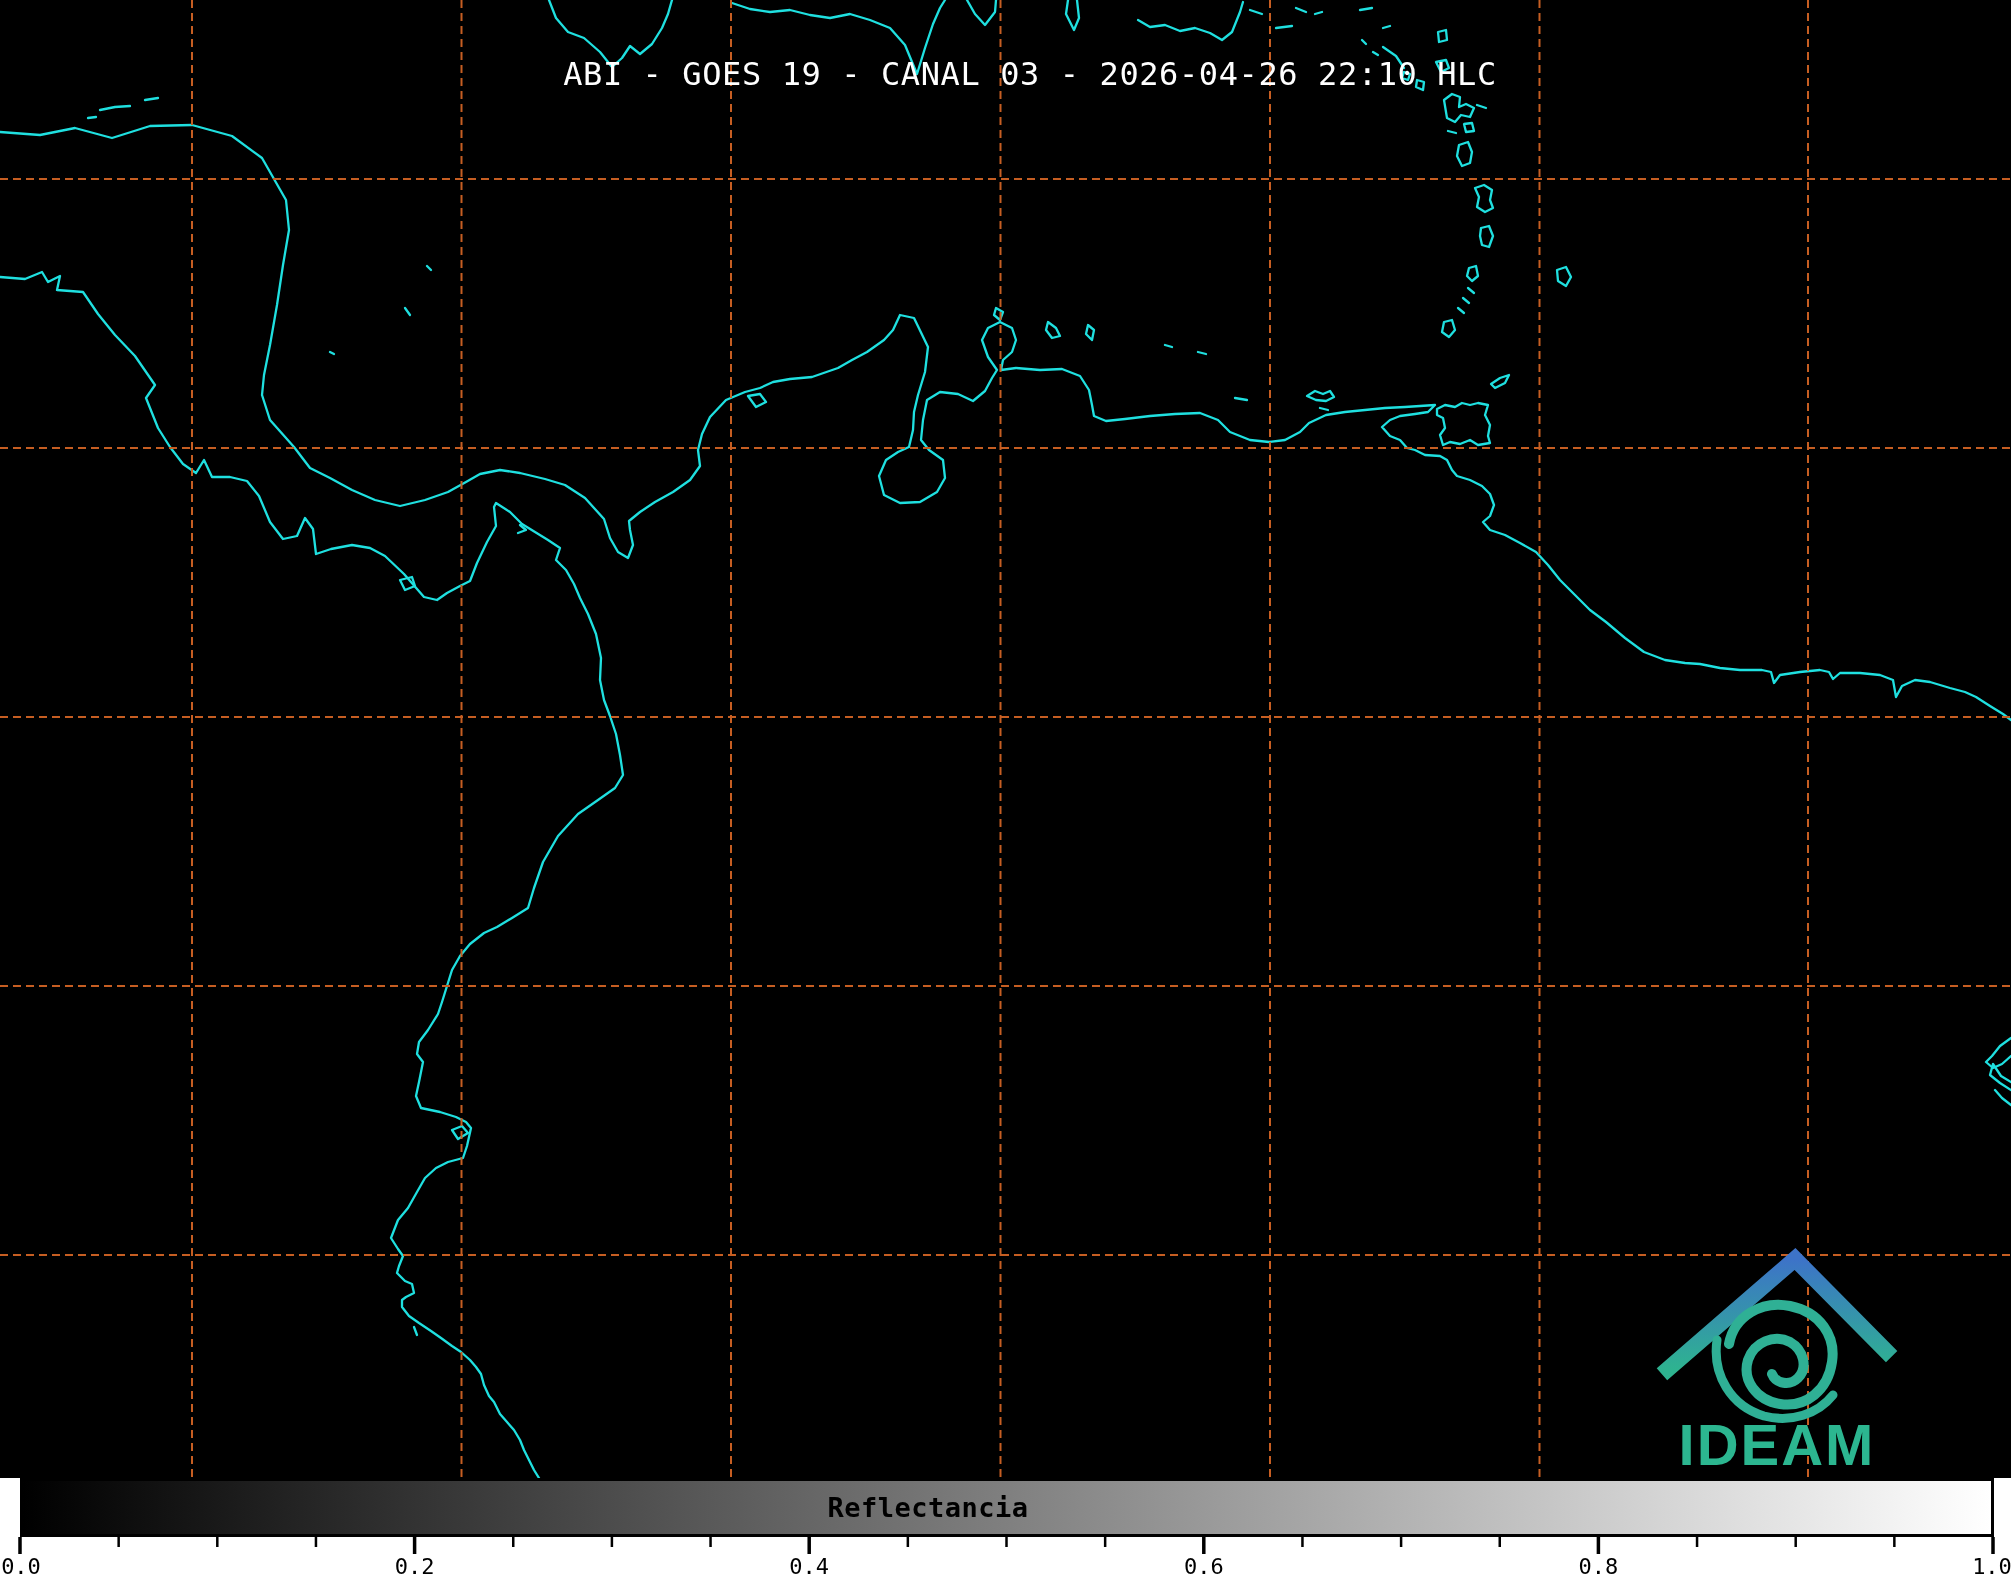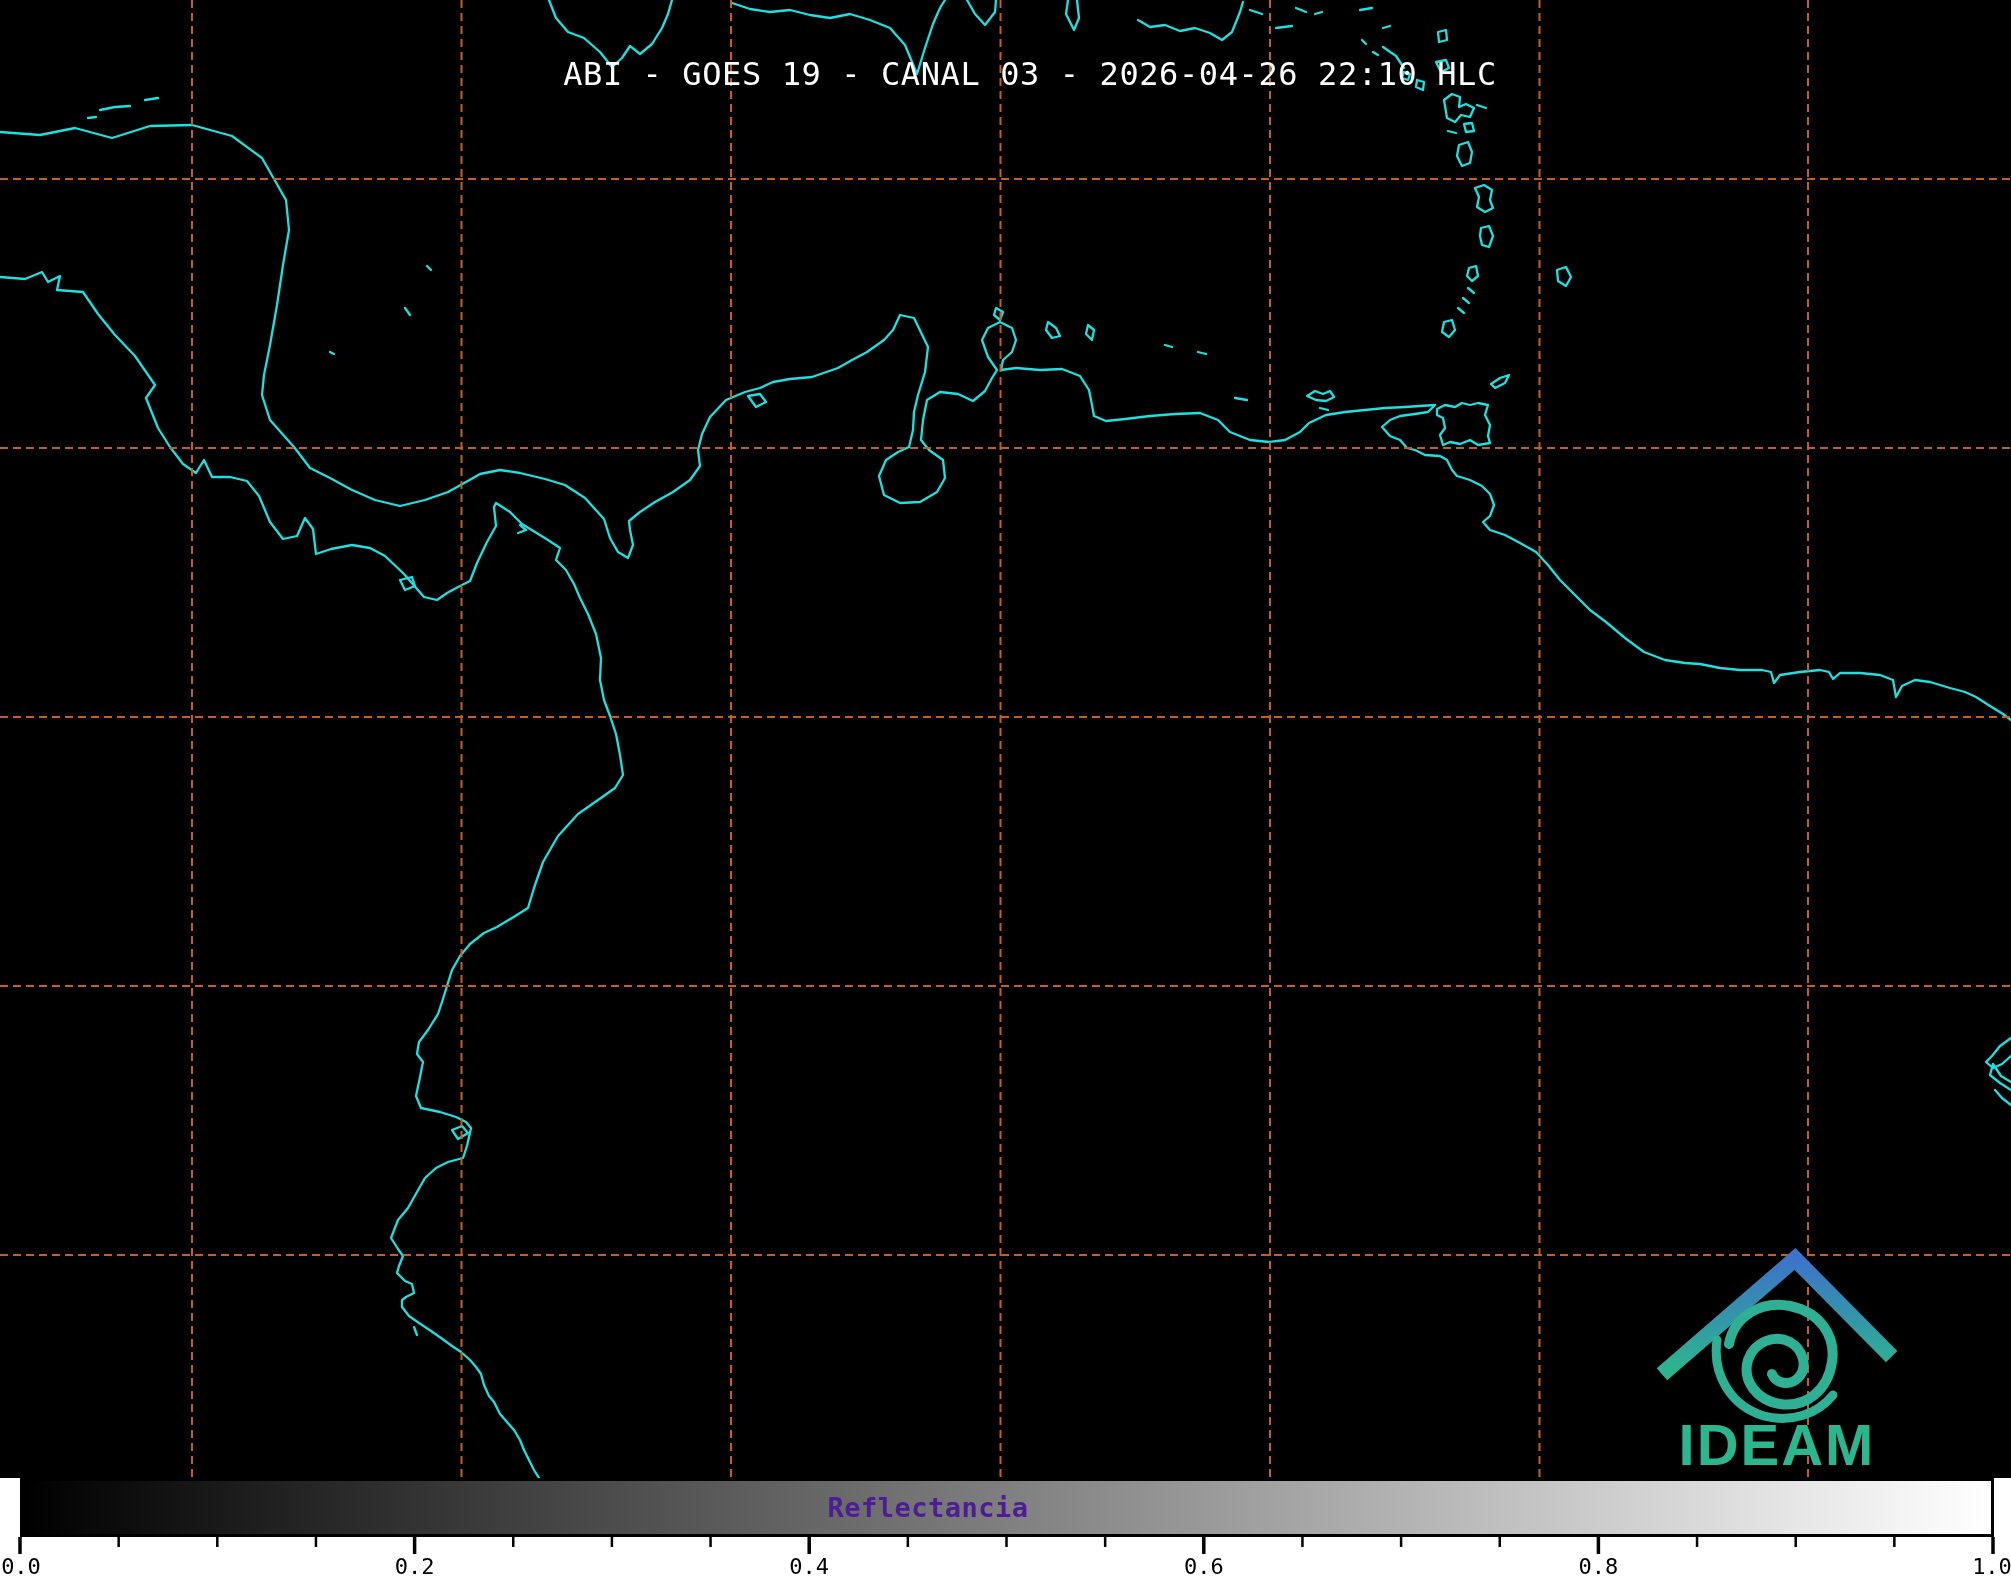--- a/index.html
+++ b/index.html
@@ -7,21 +7,21 @@
          font-family:"DejaVu Sans Mono","Liberation Mono",monospace;}
   #map{position:absolute;left:0;top:0;width:2011px;height:1478px;background:#000;}
   #map-svg{position:absolute;left:0;top:0;}
   #title{position:absolute;left:0;top:55px;width:2060px;text-align:center;
          color:#ffffff;font-size:32px;letter-spacing:0.6px;white-space:pre;}
   
   #cbar{position:absolute;left:20px;top:1478px;width:1974px;height:59px;
         background:linear-gradient(to right,#000000,#ffffff);
         border:3px solid #000;box-sizing:border-box;}
   #cbar-label{position:absolute;left:0;top:1492px;width:1856px;text-align:center;
-        color:#4c1d95;font-size:27px;font-weight:bold;letter-spacing:0.5px;}
+        color:#000000;font-size:27px;font-weight:bold;letter-spacing:0.5px;}
   #ticks-svg{position:absolute;left:0;top:1537px;}
   
   #logo-svg{position:absolute;left:1645px;top:1238px;}
   .svgtext{font-family:"Liberation Sans","DejaVu Sans",sans-serif;font-weight:bold;}
 </style>
 </head>
 <body>
 
 <div id="stage">
 

